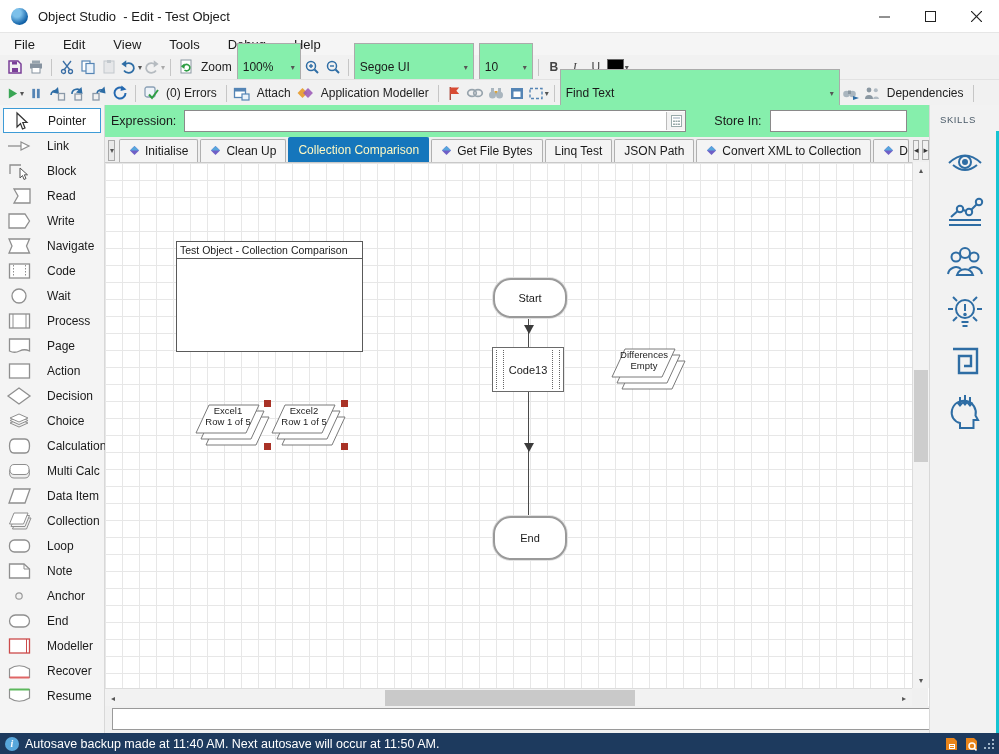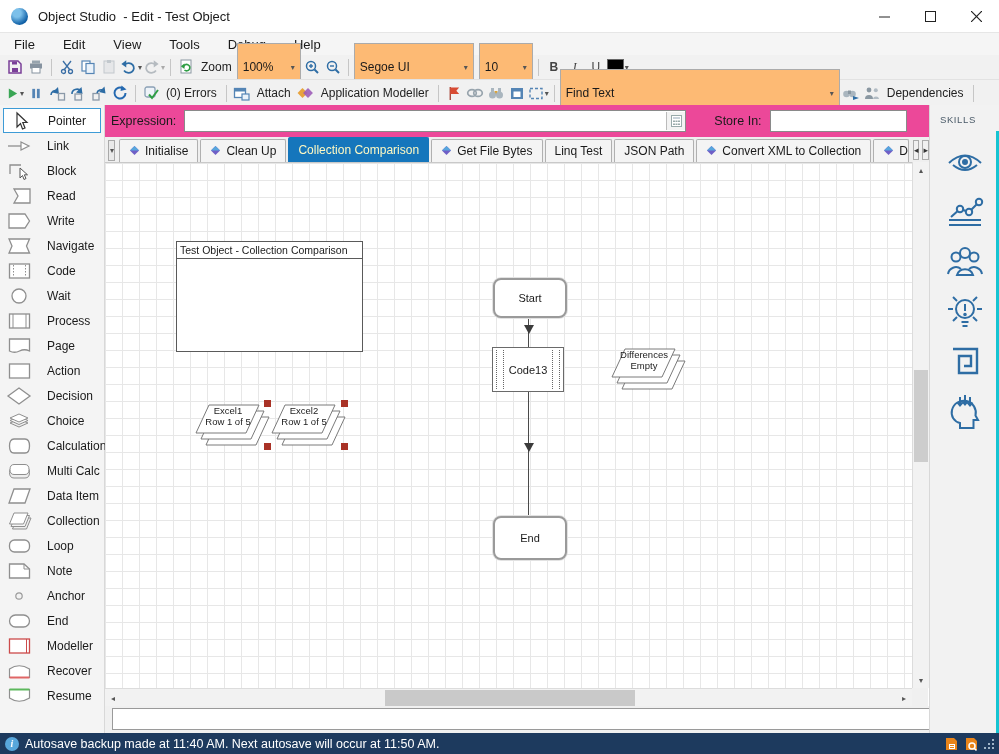--- a/index.html
+++ b/index.html
@@ -16,26 +16,26 @@
   .menubar{position:absolute;top:32px;left:0;right:0;height:23px;background:#f5f5f5;border-top:1px solid #e6e6e6;display:flex;align-items:center;}
   .menuitem{padding:3px 14px 4px 14px;font-size:13px;}
 
   
   .toolbar1{position:absolute;top:55px;left:0;right:0;height:24px;background:#f1f1f1;display:flex;align-items:center;padding-left:5px;gap:1px;}
   .toolbar2{position:absolute;top:79px;left:0;right:0;height:26px;background:#f1f1f1;border-top:1px solid #e2e2e2;display:flex;align-items:center;padding-left:5px;gap:1px;border-bottom:1px solid #dcdcdc;}
   .tbtn{height:20px;min-width:20px;display:flex;align-items:center;justify-content:center;border-radius:2px;}
   .tbtn svg{display:block;}
   .sep{width:1px;height:17px;background:#c6c6c6;margin:0 4px;}
   .caret{font-size:8px;color:#555;margin-left:1px;}
-  .combo{background:#fdba74;border:1px solid #ababab;height:18px;display:flex;align-items:center;padding:14px 5px;gap:8px;font-size:12px;}
+  .combo{background:#86efac;border:1px solid #ababab;height:18px;display:flex;align-items:center;padding:14px 5px;gap:8px;font-size:12px;}
   .tlabel{font-size:12px;margin:0 4px;color:#222;text-align:center;}
   .disabled{opacity:.45;}
 
   
-  .exprbar{position:absolute;top:105px;left:105px;right:69px;height:32px;background:#ec4899;display:flex;align-items:center;}
+  .exprbar{position:absolute;top:105px;left:105px;right:69px;height:32px;background:#86efac;display:flex;align-items:center;}
   .exprlabel{font-size:12.5px;margin:0 8px 0 6px;}
   .exprinput{width:500px;height:20px;background:#fff;border:1px solid #8a8a8a;display:flex;align-items:center;}
   .exprinput input{flex:1;border:none;outline:none;height:16px;font-size:12px;background:transparent;padding:0 3px;}
   .calcbtn{width:18px;height:18px;border-left:1px solid #bbb;background:#f3f3f3;display:flex;align-items:center;justify-content:center;}
   .storebox{width:135px;height:20px;background:#fff;border:1px solid #8a8a8a;display:flex;align-items:center;}
   .storebox input{flex:1;border:none;outline:none;height:16px;font-size:12px;background:transparent;padding:0 3px;}
 
   
   .tabstrip{position:absolute;top:137px;left:105px;right:69px;height:25px;background:#efefef;display:flex;align-items:flex-end;padding-left:2px;}
   .tabdrop{width:21px;height:19px;margin:0 4px 1px 1px;border:1px solid #a9a9a9;background:#e9e9e9;display:flex;align-items:center;justify-content:center;}
@@ -50,21 +50,21 @@
   .stage .slabel{font-size:12px;}
   .stage.selected{background:#fff;border:1px solid #3d9bd6;}
   .sicon{width:26px;height:20px;flex:0 0 26px;}
 
   
   .canvas{position:absolute;top:162px;left:105px;width:807px;height:526px;background:#fff;
     background-image:linear-gradient(to right,#e7e7e7 1px,transparent 1px),linear-gradient(to bottom,#e7e7e7 1px,transparent 1px);
     background-size:17px 17px;overflow:hidden;border-top:1px solid #c9c9c9;}
   .infobox{position:absolute;left:71px;top:78px;width:187px;height:111px;background:#fff;border:1px solid #5a5a5a;box-sizing:border-box;}
   .infobox-title{font-size:10.5px;padding:2px 3px;border-bottom:1px solid #5a5a5a;white-space:nowrap;overflow:hidden;}
-  .pill{position:absolute;background:#fff;border:2px solid #9a9a9a;border-radius:8px;display:flex;align-items:center;justify-content:center;font-size:11px;box-shadow:0 0 0 1px #e2e2e2;}
+  .pill{position:absolute;background:#fff;border:2px solid #9a9a9a;border-radius:18px;display:flex;align-items:center;justify-content:center;font-size:11px;box-shadow:0 0 0 1px #e2e2e2;}
   .codebox{position:absolute;left:387px;top:184px;width:72px;height:45px;background:#fff;border:1.5px solid #6a6a6a;box-sizing:border-box;display:flex;align-items:center;justify-content:center;font-size:11px;}
   .film{position:absolute;top:2px;bottom:2px;width:6px;border-left:1px dotted #666;border-right:1px dotted #666;}
   .conn{position:absolute;width:1px;background:#4a4a4a;}
   .arrowhead{position:absolute;width:0;height:0;border-left:5px solid transparent;border-right:5px solid transparent;border-top:9px solid #3c3c3c;}
   .coll{position:absolute;width:78px;height:46px;}
   .coll .ctext{position:absolute;left:0;top:2px;width:70px;text-align:center;font-size:9.5px;line-height:11px;color:#222;}
   .handle{position:absolute;width:7px;height:7px;background:#a93226;}
 
   
   .vscroll{position:absolute;top:162px;left:912px;width:16px;height:526px;background:#f2f2f2;border-left:1px solid #dcdcdc;}

